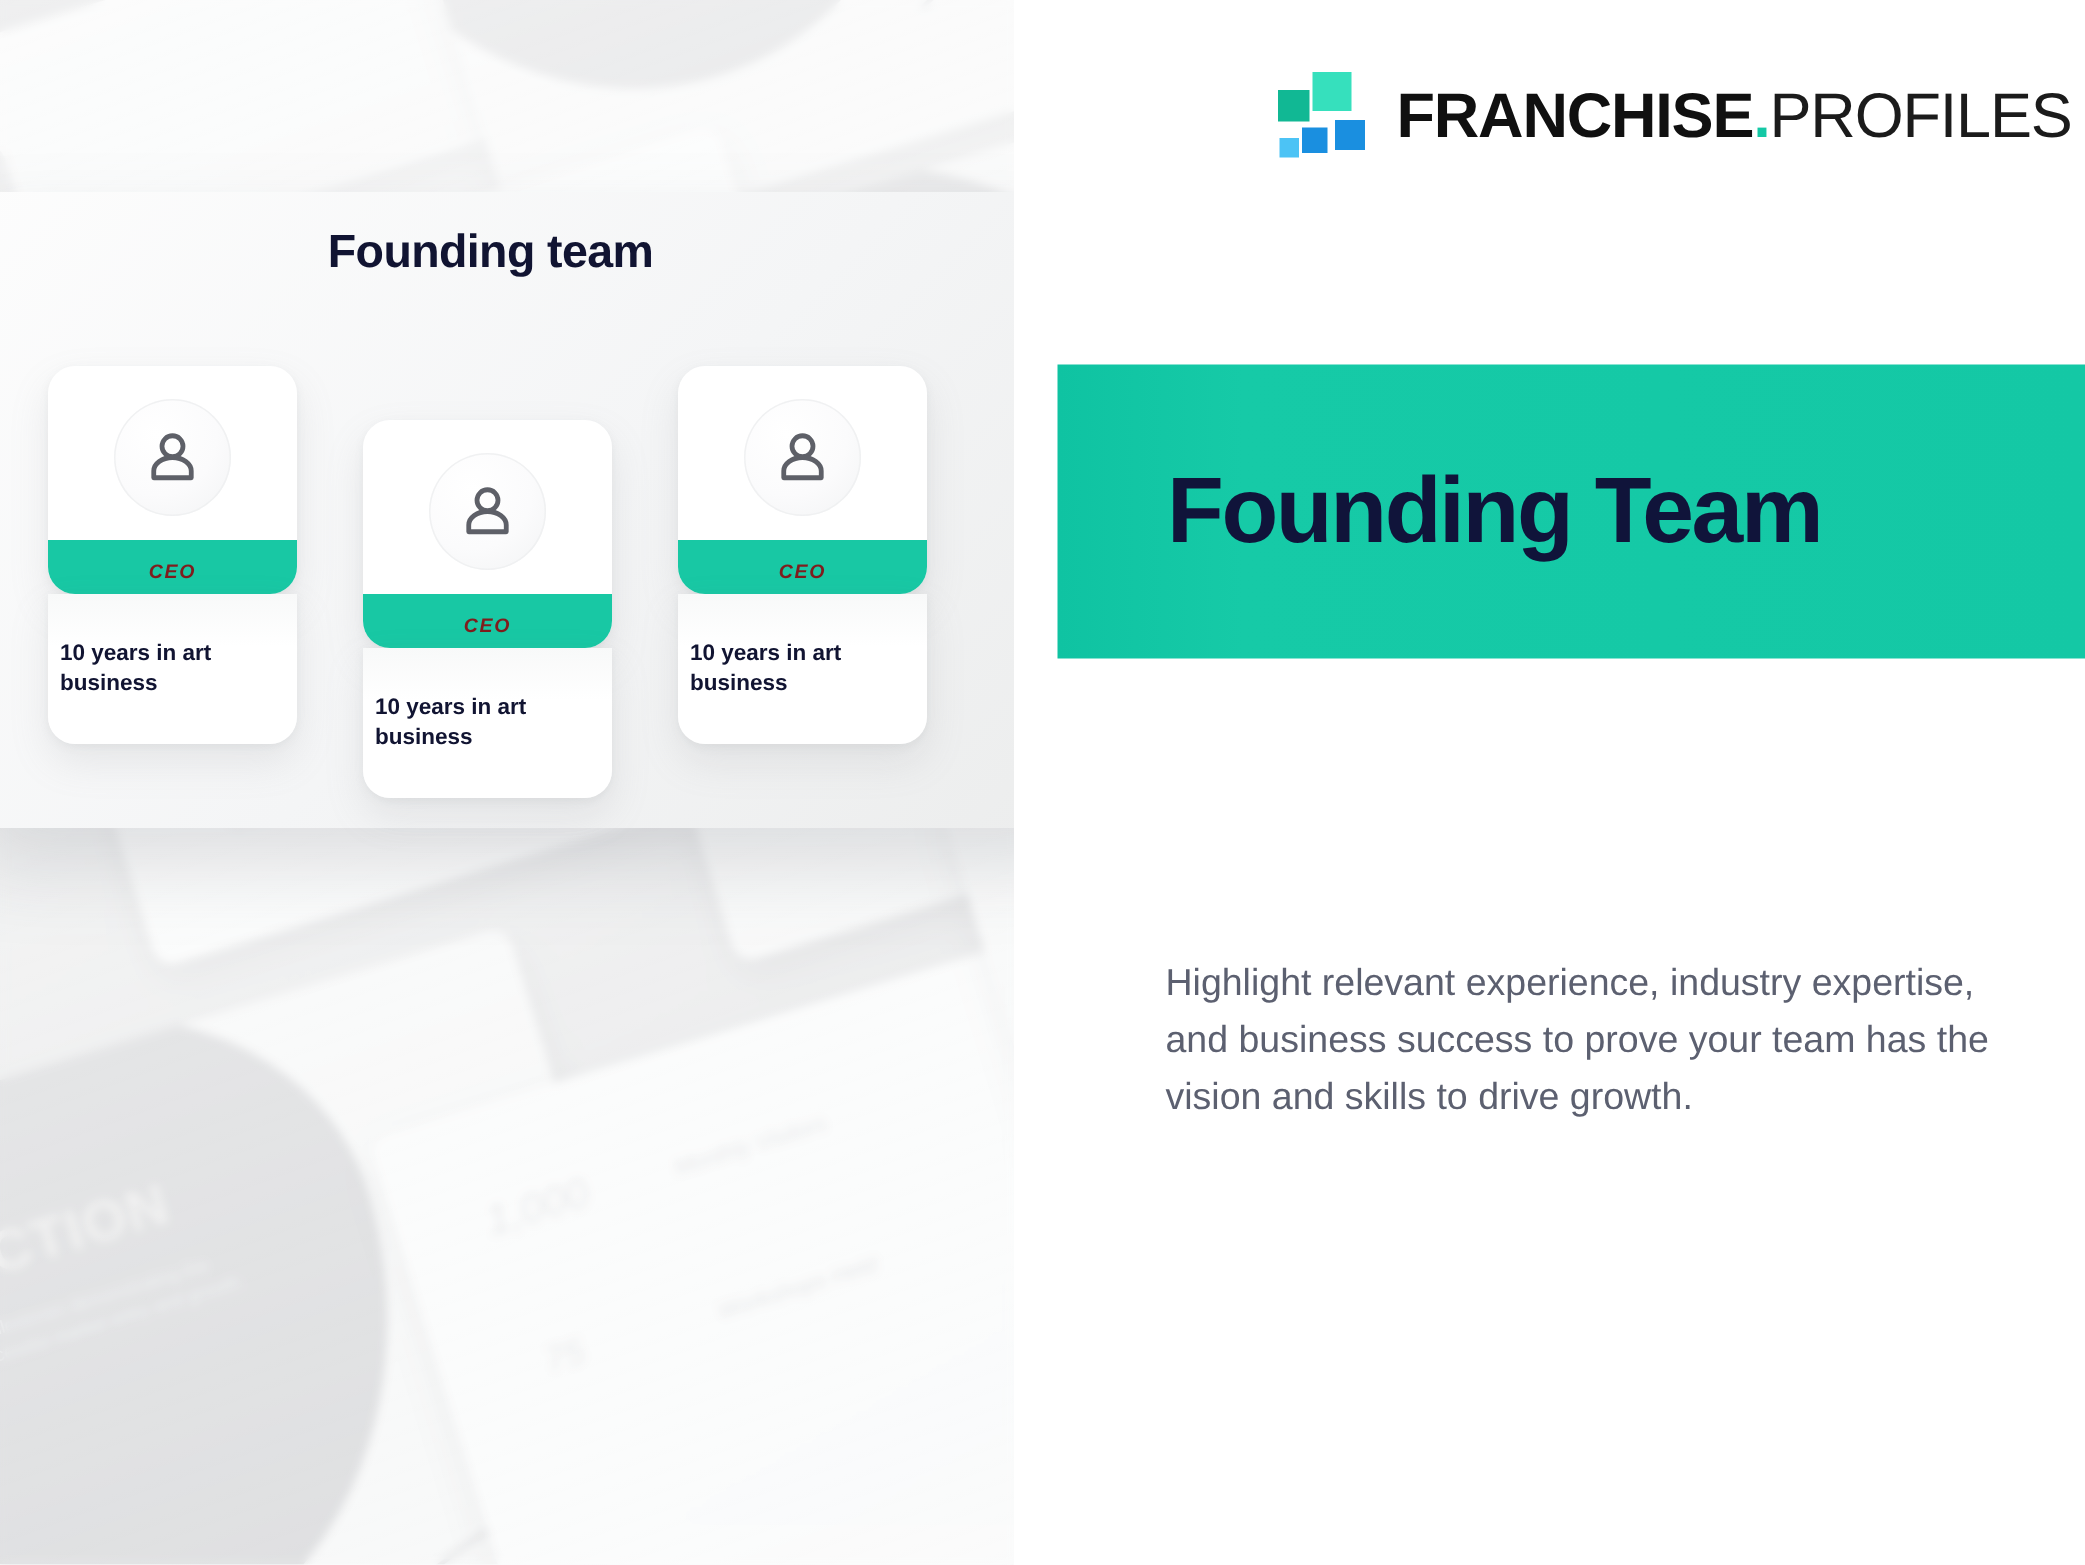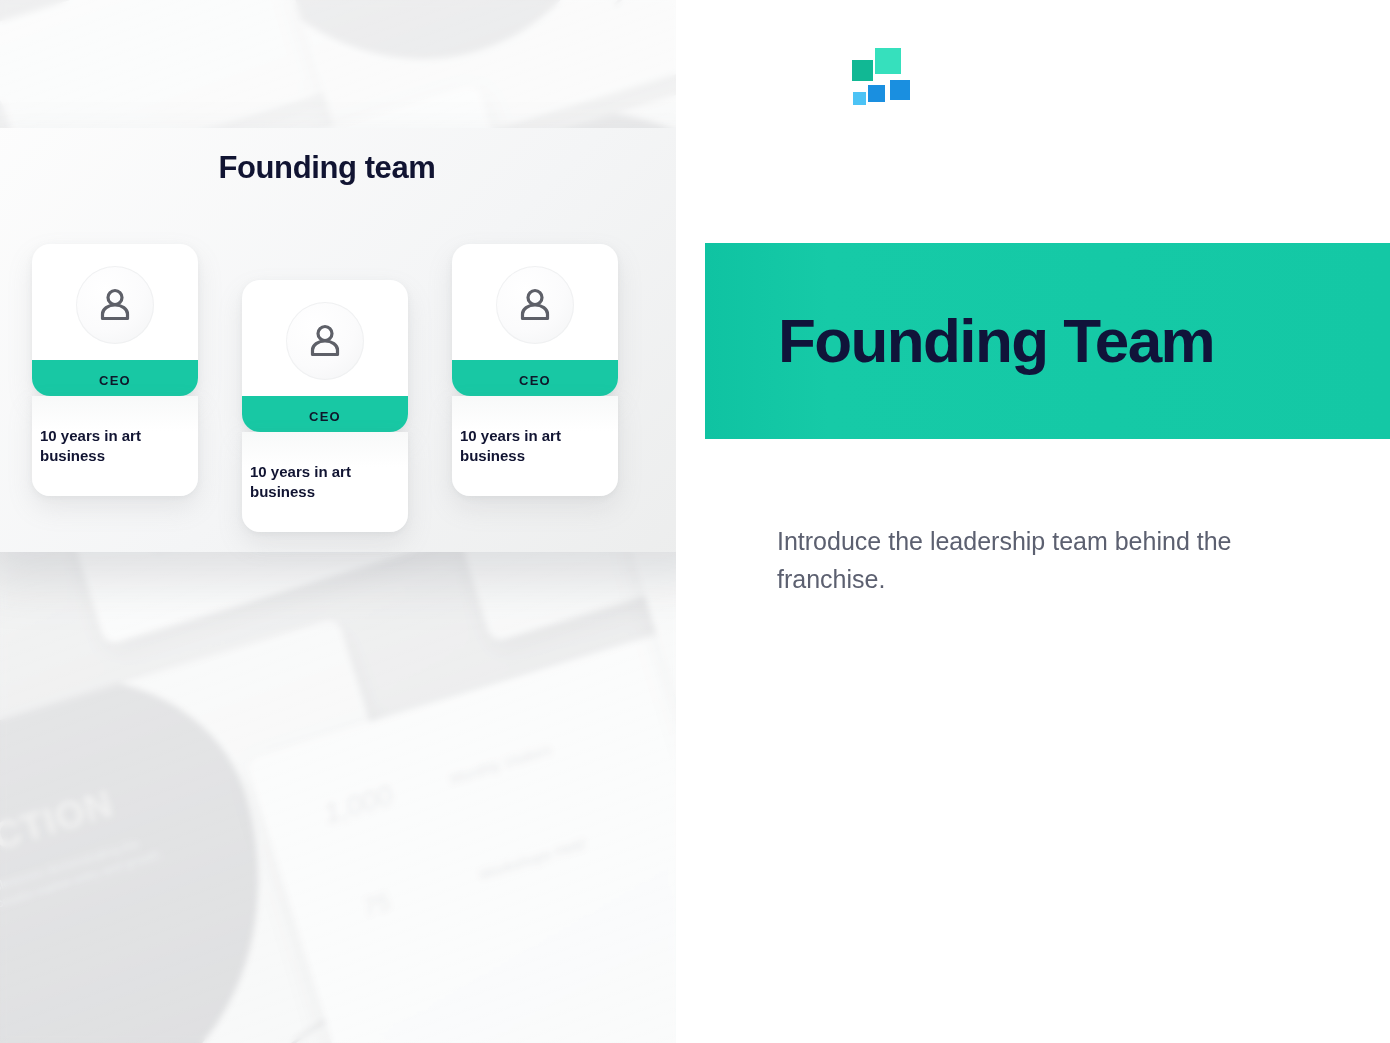--- a/index.html
+++ b/index.html
@@ -137,24 +137,25 @@
     align-items: center;
     justify-content: center;
   }
   .role-bar {
     position: absolute;
     left: 0; right: 0;
     background: #18c8a4;
     display: flex;
     align-items: center;
     justify-content: center;
-    color: #0f172a;
+    color: #7f1d1d;
     font-weight: bold;
     font-size: 13px;
     letter-spacing: 1.2px;
+    font-style: italic;
   }
   .card-desc {
     position: absolute;
     left: 8px; right: 8px;
     text-align: left;
     font-size: 15px;
     font-weight: bold;
     color: #111432;
     line-height: 1.32;
   }
@@ -340,22 +341,23 @@
   <div id="right-panel">
 
     <div id="logo">
       <div id="logo-marks">
         <div class="lg-sq" style="left:23px; top:0px;  width:26px; height:26px; background:#36e0bd;"></div>
         <div class="lg-sq" style="left:0px;  top:12px; width:21px; height:21px; background:#11b894;"></div>
         <div class="lg-sq" style="left:38px; top:32px; width:20px; height:20px; background:#1a8fe0;"></div>
         <div class="lg-sq" style="left:16px; top:37px; width:17px; height:17px; background:#1a8fe0;"></div>
         <div class="lg-sq" style="left:1px;  top:44px; width:13px; height:13px; background:#4cc3f5;"></div>
       </div>
+      <div id="logo-word"><span class="bold">FRANCHISE</span><span class="dot" style="color:#14c8a5;">.</span><span class="thin">PROFILES</span></div>
     </div>
 
     <div id="title-banner">
       <div id="banner-title">Founding Team</div>
     </div>
 
-    <div id="para-1" class="body-para">Introduce the leadership team behind the franchise.</div>
+    <div id="para-2" class="body-para">Highlight relevant experience, industry expertise, and business success to prove your team has the vision and skills to drive growth.</div>
   </div>
 
 </div>
 
 </body></html>

